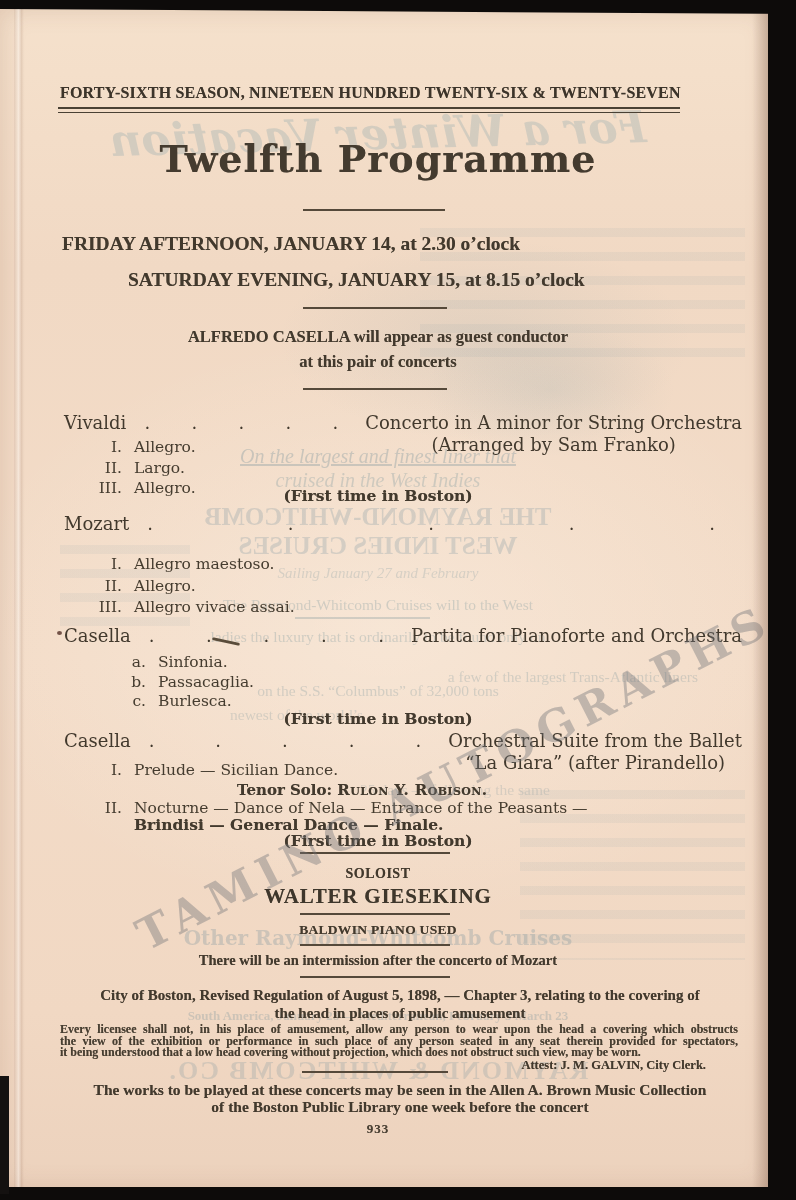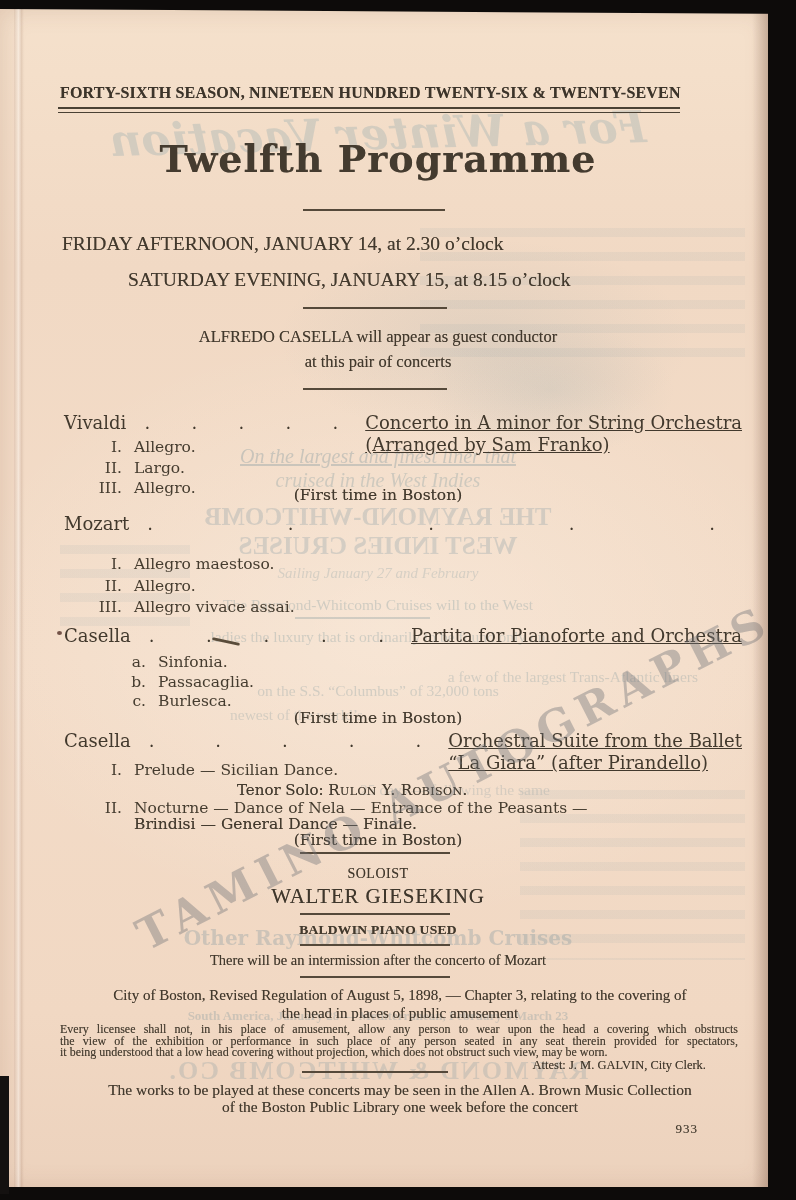--- a/index.html
+++ b/index.html
@@ -13,21 +13,21 @@
   .crease{position:absolute;left:14px;top:8px;width:10px;height:1182px;
         background:linear-gradient(90deg,rgba(120,80,60,0.10),rgba(255,255,255,0.35) 45%,rgba(120,80,60,0.12) 75%,rgba(0,0,0,0));}
   .edge-top{position:absolute;left:0;top:0;width:796px;height:14px;background:#0d0b0a;
         clip-path:polygon(0 0,796px 0,796px 14px,0 9px);}
   .edge-right{position:absolute;left:768px;top:0;width:28px;height:1200px;background:#0d0b0a;}
   .edge-right-soft{position:absolute;left:752px;top:0;width:16px;height:1200px;
         background:linear-gradient(90deg,rgba(0,0,0,0),rgba(90,55,40,0.25));}
   .edge-bottom{position:absolute;left:0;top:1187px;width:796px;height:13px;background:#0d0b0a;}
   .edge-bl{position:absolute;left:0;top:1076px;width:9px;height:118px;background:#141110;}
 
-  .t{position:absolute;color:#42392d;text-shadow:0 0 0.5px rgba(66,57,45,0.55);}
+  .t{position:absolute;color:#42392d;text-shadow:0 0 0.5px rgba(66,57,45,0.55);font-weight:bold;}
   .ctr{left:58px;width:640px;text-align:center;}
   .caps{letter-spacing:0.4px;}
 
   .season{top:84px;left:60px;width:640px;font-weight:bold;font-size:16px;letter-spacing:0.2px;color:#3c342a;}
   .dblrule{position:absolute;left:58px;top:107px;width:622px;height:3px;
         border-top:2.5px solid #4a4134;border-bottom:1.5px solid #4a4134;}
   .title{top:136px;font-family:"DejaVu Serif","Liberation Serif",serif;font-weight:bold;
         font-size:38px;color:#443b2f;letter-spacing:1px;}
   .rule{position:absolute;background:#55493a;height:1.5px;}
   .r-title{left:303px;top:209px;width:142px;}
@@ -35,21 +35,21 @@
   .date2{top:269px;left:128px;font-size:19.5px;}
   .r-a{left:303px;top:307px;width:144px;}
   .cond1{top:327px;font-size:16.5px;}
   .cond2{top:352px;font-size:16.5px;}
   .r-b{left:303px;top:388px;width:144px;}
 
   .work{position:absolute;left:58px;width:684px;display:flex;align-items:flex-start;
         font-family:"DejaVu Serif","Liberation Serif",serif;font-size:18px;color:#42392d;}
   .composer{white-space:nowrap;padding-left:6px;}
   .leader{flex:1;text-align:justify;text-align-last:justify;padding:0 26px 0 18px;letter-spacing:1px;}
-  .wt{line-height:22px;text-decoration:underline;}
+  .wt{text-align:center;line-height:22px;}
   .w0{top:412px;} .w1{top:513px;} .w2{top:625px;} .w3{top:730px;}
   .movs{position:absolute;left:62px;font-family:"DejaVu Serif","Liberation Serif",serif;
         font-size:15.5px;color:#453c2f;}
   .mrow{display:flex;}
   .mnum{width:60px;text-align:right;}
   .mname{margin-left:12px;}
   .movs-0{top:437px;line-height:20.5px;}
   .movs-1{top:554px;line-height:21.5px;}
   .movs-2{top:653px;line-height:19.5px;}
   .movs-2 .mnum{width:84px;}
@@ -68,21 +68,21 @@
   .intermission{top:952px;font-size:14.5px;}
   .r-f{left:300px;top:976px;width:150px;}
   .reg-h1{top:987px;left:58px;width:684px;text-align:center;font-size:15px;}
   .reg-h2{top:1005px;left:58px;width:684px;text-align:center;font-size:15px;}
   .fine{left:60px;width:678px;font-size:12px;line-height:11.5px;text-align:justify;text-align-last:justify;color:#473e31;}
   .f1{top:1024px;} .f2{top:1036px;} .f3{top:1047px;text-align-last:left;}
   .attest{top:1058px;left:58px;width:648px;text-align:right;font-size:12.5px;}
   .r-g{left:302px;top:1071px;width:146px;}
   .works1{top:1081px;left:58px;width:684px;text-align:center;font-size:15.5px;}
   .works2{top:1098px;left:58px;width:684px;text-align:center;font-size:15.5px;}
-  .pagenum{top:1121px;font-size:13px;letter-spacing:1px;color:#4a4134;text-align:right;}
+  .pagenum{top:1121px;font-size:13px;letter-spacing:1px;color:#4a4134;}
 
   .wm{position:absolute;left:128px;top:915px;font-family:"DejaVu Serif",serif;
       font-size:44px;font-weight:bold;letter-spacing:7px;color:rgba(112,114,120,0.40);
       transform:rotate(-27deg);transform-origin:0 0;white-space:nowrap;}
 
   .bt{position:absolute;color:rgba(122,150,158,0.30);white-space:nowrap;}
   .bt-ctr{left:58px;width:640px;text-align:center;}
   .mir{transform:scaleX(-1);}
   .b0{top:108px;font-family:"DejaVu Serif",serif;font-style:italic;font-weight:bold;font-size:44px;
       color:rgba(140,165,172,0.30);transform:scaleX(-1) rotate(1.5deg);}

